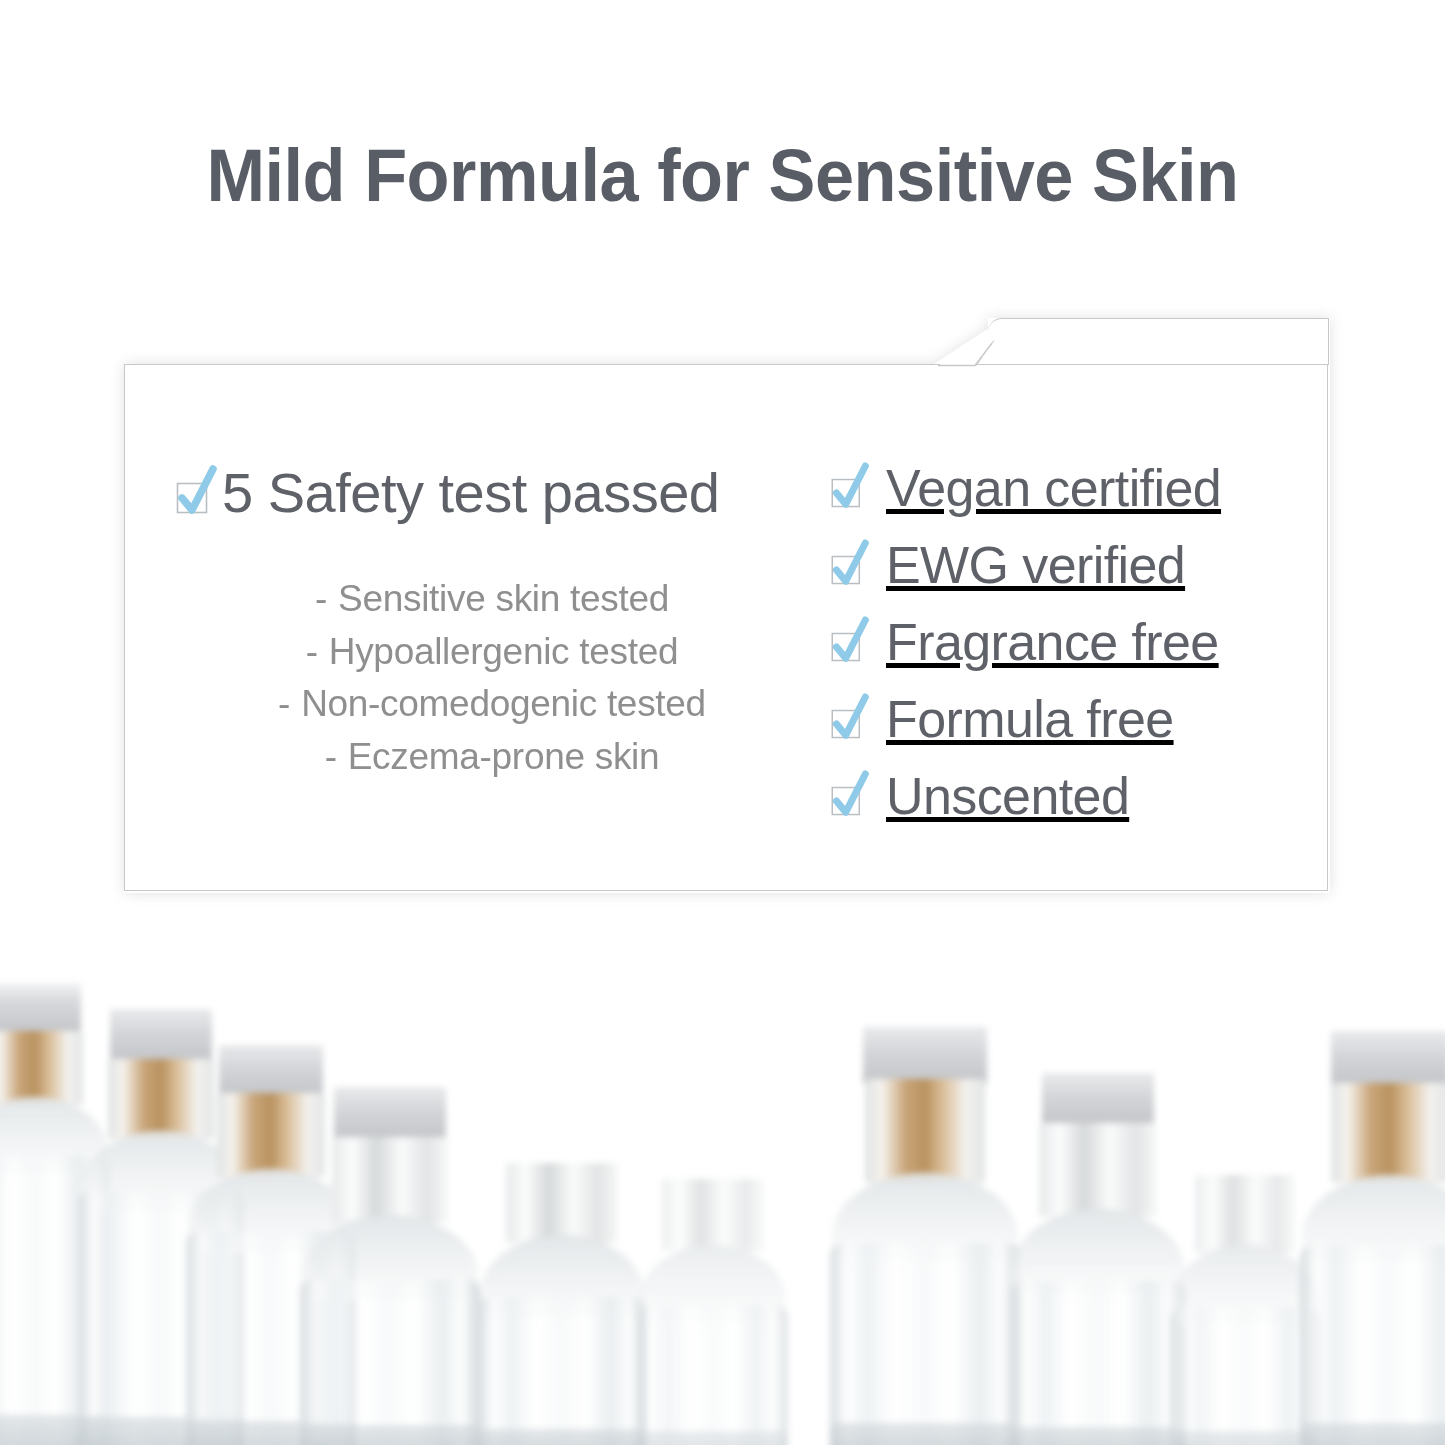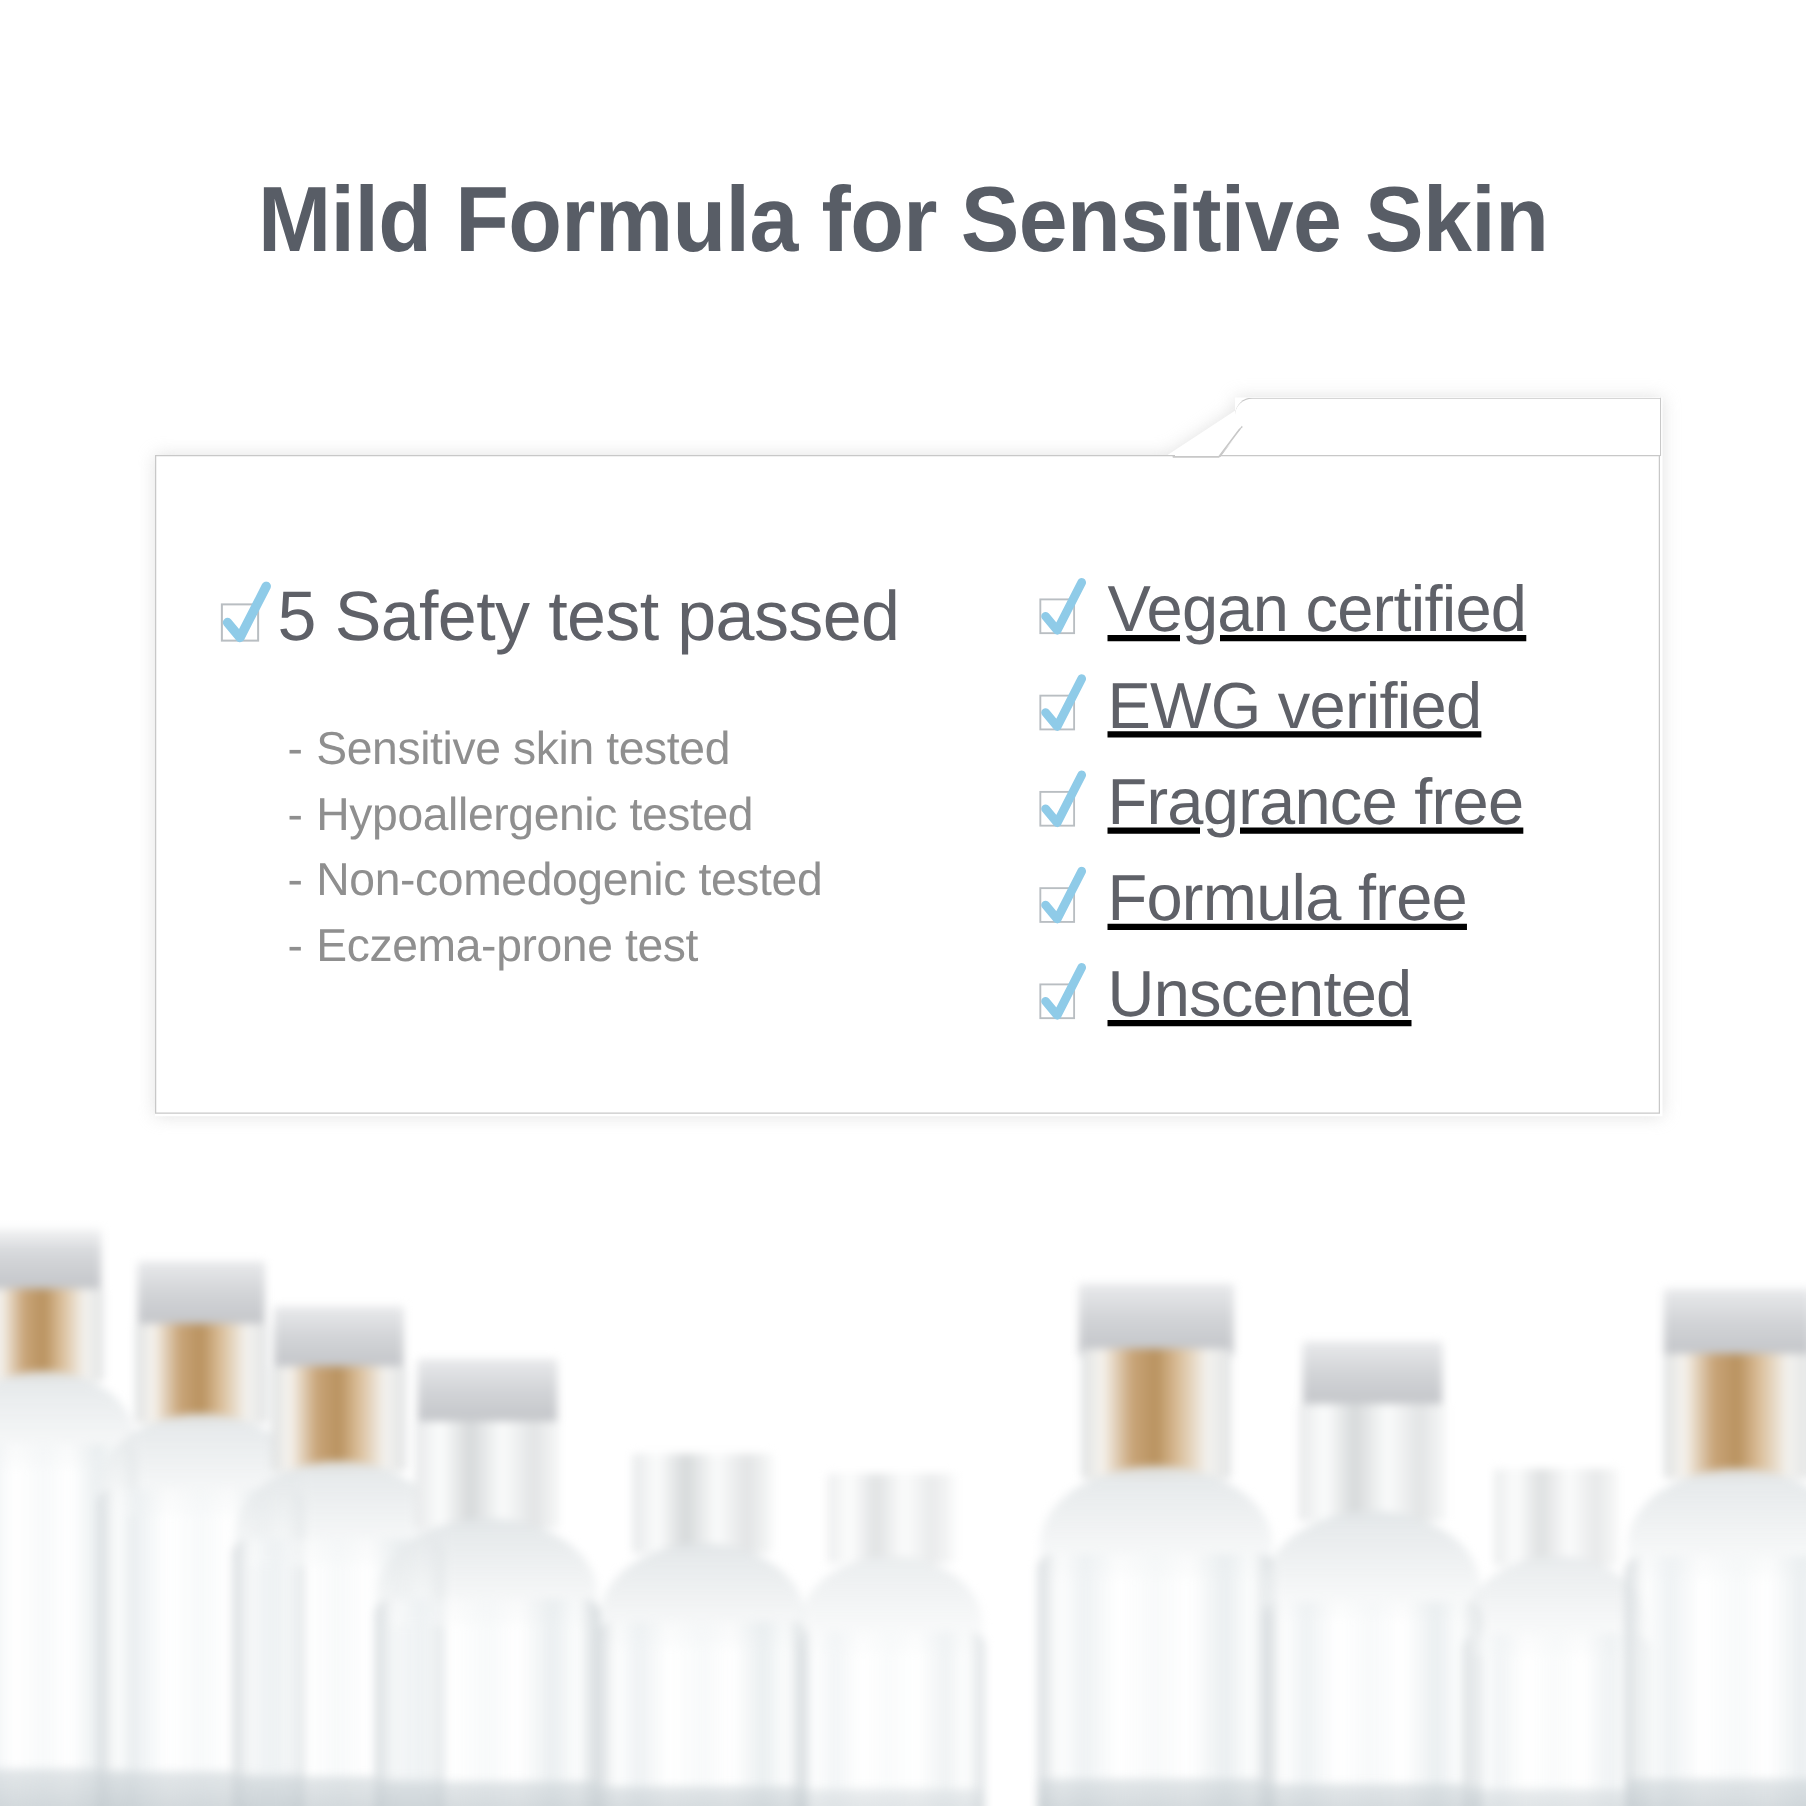--- a/index.html
+++ b/index.html
@@ -25,20 +25,21 @@
     transform:scaleX(0.95);
   }
 
   
   .card-wrap{
     position:absolute;
     left:114px;
     top:310px;
     width:1216px;
     height:590px;
+    text-align:center;
   }
   .card-shadow{
     position:absolute;
     left:0;top:0;width:100%;height:100%;
     filter:blur(7px);
     opacity:.55;
   }
   .card-shadow .shape{ background:#c9c9c9; }
   .card-face{
     position:absolute;
@@ -269,21 +270,21 @@
         <li>
           <span class="sub-dash">-</span><span>Sensitive skin tested</span>
         </li>
         <li>
           <span class="sub-dash">-</span><span>Hypoallergenic tested</span>
         </li>
         <li>
           <span class="sub-dash">-</span><span>Non-comedogenic tested</span>
         </li>
         <li>
-          <span class="sub-dash">-</span><span>Eczema-prone test</span>
+          <span class="sub-dash">-</span><span>Eczema-prone skin</span>
         </li>
       </ul>
     </div>
 
     <div class="col-right">
 
       <div class="right-row">
         <span class="cbx">
           <svg width="41" height="49" viewBox="0 0 44 52">
             <rect x="3.5" y="18.5" width="29" height="29" fill="none" stroke="#b9bec2" stroke-width="1.6"></rect>

